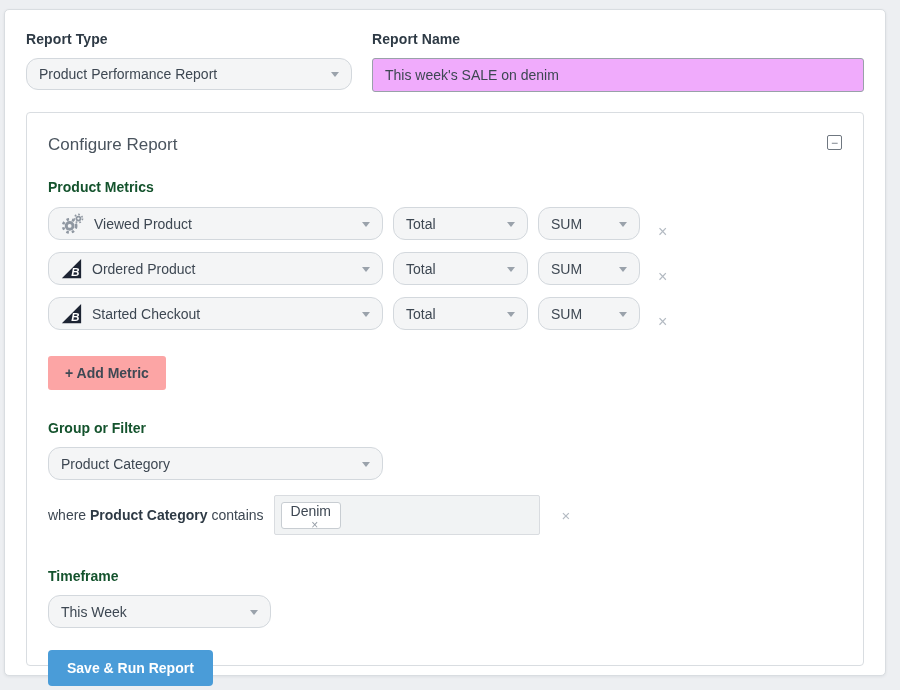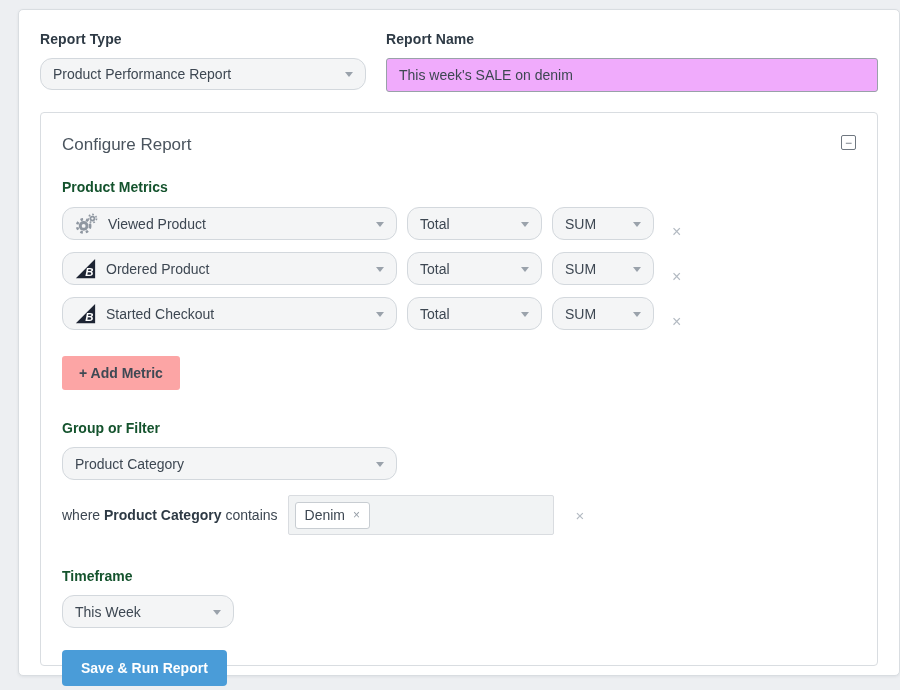--- a/index.html
+++ b/index.html
@@ -5,21 +5,21 @@
   * { box-sizing: border-box; margin: 0; padding: 0; }
   html, body { width: 900px; height: 690px; }
   body {
     background: #edeff2;
     font-family: "Liberation Sans", "DejaVu Sans", sans-serif;
     color: #2e3a45;
     position: relative;
   }
   .outer-card {
     position: absolute;
-    left: 18px; top: 9px;
+    left: 4px; top: 9px;
     width: 882px; height: 667px;
     background: #ffffff;
     border: 1px solid #d9dde1;
     border-radius: 5px;
     box-shadow: 0 1px 3px rgba(40,50,60,.08);
     padding: 21px;
   }
   .top-row { display: flex; gap: 20px; }
   .col-type { width: 326px; flex: 0 0 auto; }
   .col-name { flex: 1 1 auto; }
@@ -113,29 +113,29 @@
     display: flex; align-items: center;
     padding: 0 6px;
     cursor: text;
   }
   .chip {
     display: flex; align-items: center;
     background: #ffffff;
     border: 1px solid #c8cdd2;
     border-radius: 3px;
     height: 27px; padding: 0 9px;
-    font-size: 14px; color: #3d4752;
+    font-size: 14px; color: #3d4752; flex-direction: column;
   }
   .chip .chip-x {
     margin-left: 8px; color: #969ea7; font-size: 12px;
     cursor: pointer; line-height: 1;
   }
   .filter-remove-x { margin-left: 22px; font-size: 15px; }
   .timeframe-label { margin-top: 33px; margin-bottom: 11px; }
-  .timeframe-select { width: 172px; height: 33px; }
+  .timeframe-select { width: 223px; height: 33px; }
   .save-btn {
     margin-top: 22px;
     display: inline-block;
     background: #4a9cd8;
     border: none; border-radius: 4px;
     padding: 10px 19px;
     font-size: 14px; font-weight: bold; color: #ffffff;
     cursor: pointer;
     font-family: "Liberation Sans", sans-serif;
   }

